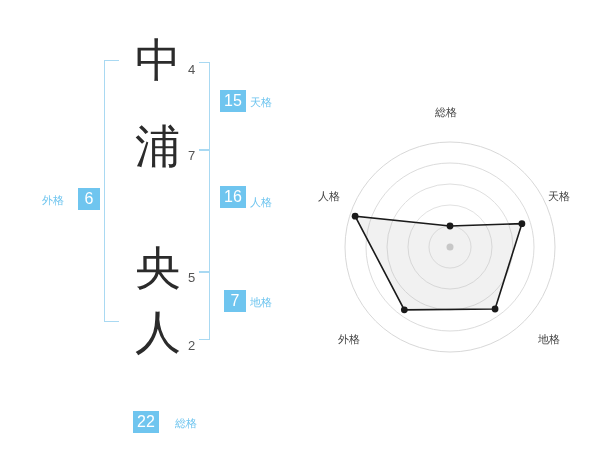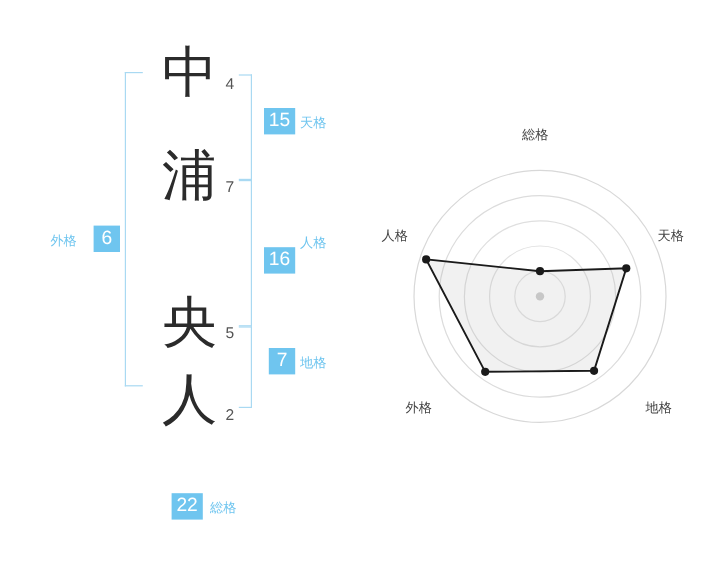--- a/index.html
+++ b/index.html
@@ -106,28 +106,28 @@
     <div class="stroke-num" style="left:188px; top:270px;">5</div>
 
     <div class="kanji" style="left:130px; top:310px;">人</div>
     <div class="stroke-num" style="left:188px; top:338px;">2</div>
 
     <div class="bracket br-right" style="left:199px; top:62px; width:10px; height:86px;"></div>
     <div class="badge" style="left:220px; top:90px;">15</div>
     <div class="badge-label" style="left:250px; top:95px;">天格</div>
 
     <div class="bracket br-right" style="left:199px; top:150px; width:10px; height:120px;"></div>
-    <div class="badge" style="left:220px; top:206px;">16</div>
+    <div class="badge" style="left:220px; top:186px;">16</div>
     <div class="badge-label" style="left:250px; top:195px;">人格</div>
 
     <div class="bracket br-right" style="left:199px; top:272px; width:10px; height:66px;"></div>
     <div class="badge" style="left:224px; top:290px;">7</div>
     <div class="badge-label" style="left:250px; top:295px;">地格</div>
 
-    <div class="badge" style="left:143px; top:411px;">22</div>
+    <div class="badge" style="left:133px; top:411px;">22</div>
     <div class="badge-label" style="left:175px; top:416px;">総格</div>
   </div>
 
   <div id="radar-wrap">
     <svg width="260" height="270" viewBox="0 0 260 270">
       <g transform="translate(130,142)">
         <circle r="105" fill="none" stroke="#d8d8d8" stroke-width="1"></circle>
         <circle r="84" fill="none" stroke="#dcdcdc" stroke-width="1"></circle>
         <circle r="63" fill="none" stroke="#dfdfdf" stroke-width="1"></circle>
         <circle r="42" fill="none" stroke="#e2e2e2" stroke-width="1"></circle>

